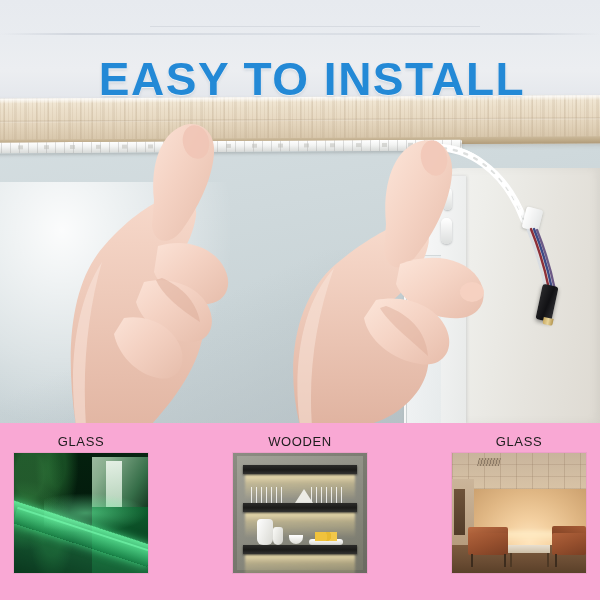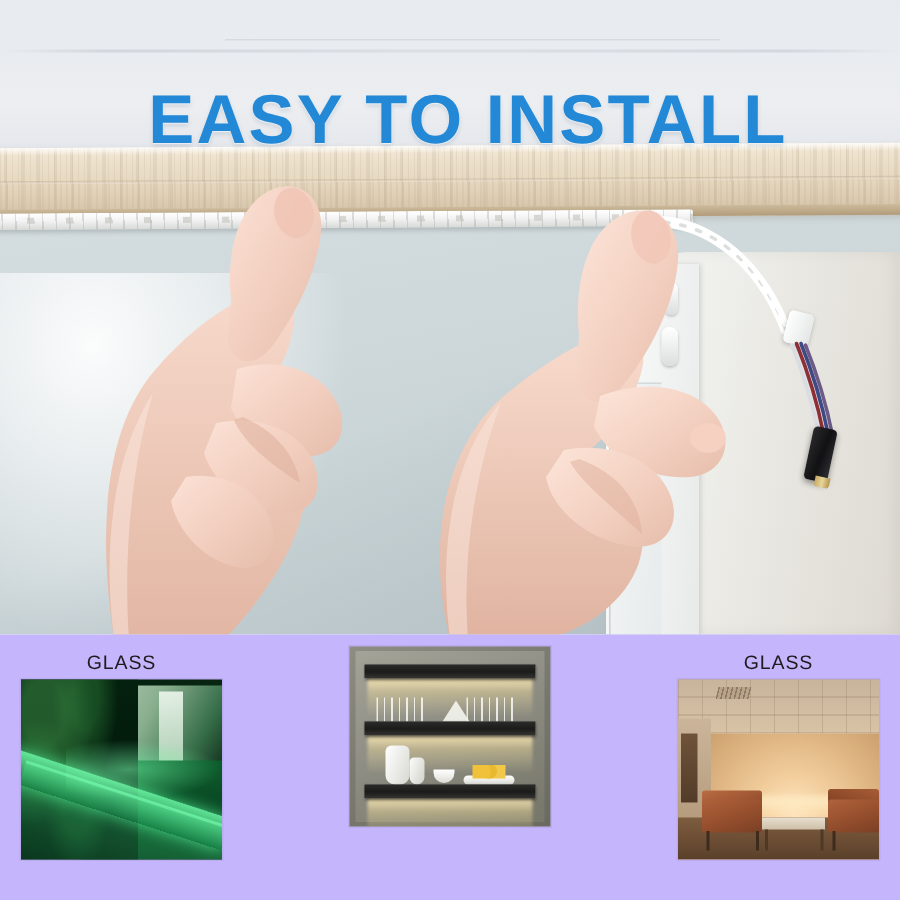--- a/index.html
+++ b/index.html
@@ -225,21 +225,21 @@
     white-space: nowrap;
     z-index: 40;
     margin-left: 12px;
   }
 
   
   .bottom {
     position: absolute;
     left: 0; top: 423px;
     width: 600px; height: 177px;
-    background: #c4b5fd;
+    background: #f9a8d4;
   }
   .cards {
     position: absolute;
     left: 0; top: 0;
     width: 600px; height: 177px;
     display: flex;
     justify-content: space-between;
     padding: 8px 14px 0 14px;
     box-sizing: border-box;
   }
@@ -607,20 +607,21 @@
           <div class="g-door"></div>
           <div class="g-floor"></div>
           <div class="g-foliage"></div>
           <div class="g-glass-panel"></div>
           <div class="g-rail"></div>
           <div class="g-glow"></div>
         </div>
       </div>
 
       <div class="card">
+        <div class="card-label">WOODEN</div>
         <div class="thumb t-wooden">
           <div class="w-wall"></div>
           <div class="shelf-glow s1g"></div>
           <div class="shelf s1"></div>
           <div class="glassware gw-l"></div>
           <div class="glassware gw-r"></div>
           <div class="w-cone"></div>
           <div class="shelf-glow s2g"></div>
           <div class="shelf s2"></div>
           <div class="w-pot"></div>

